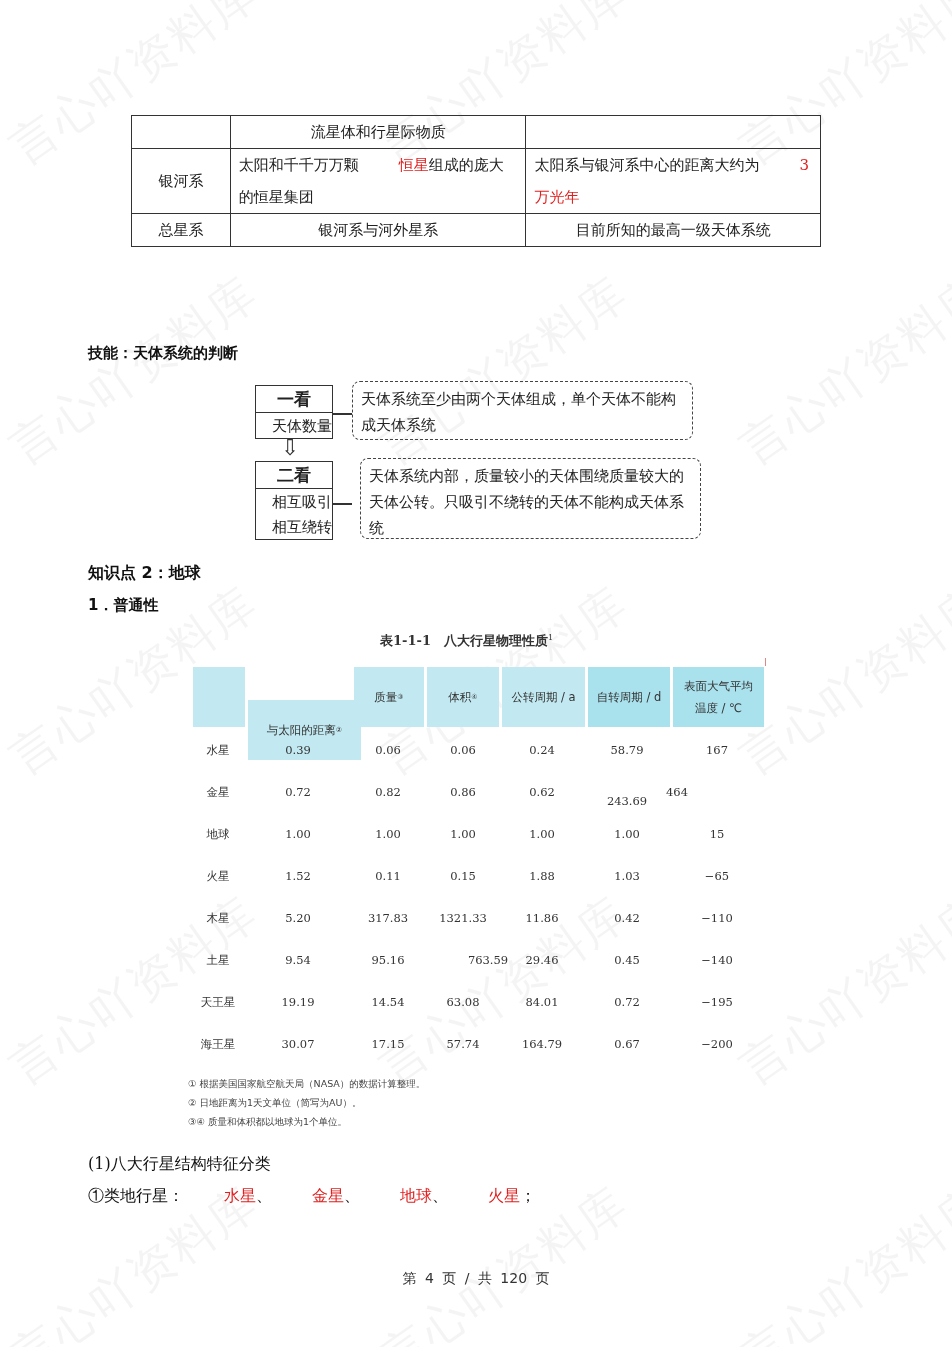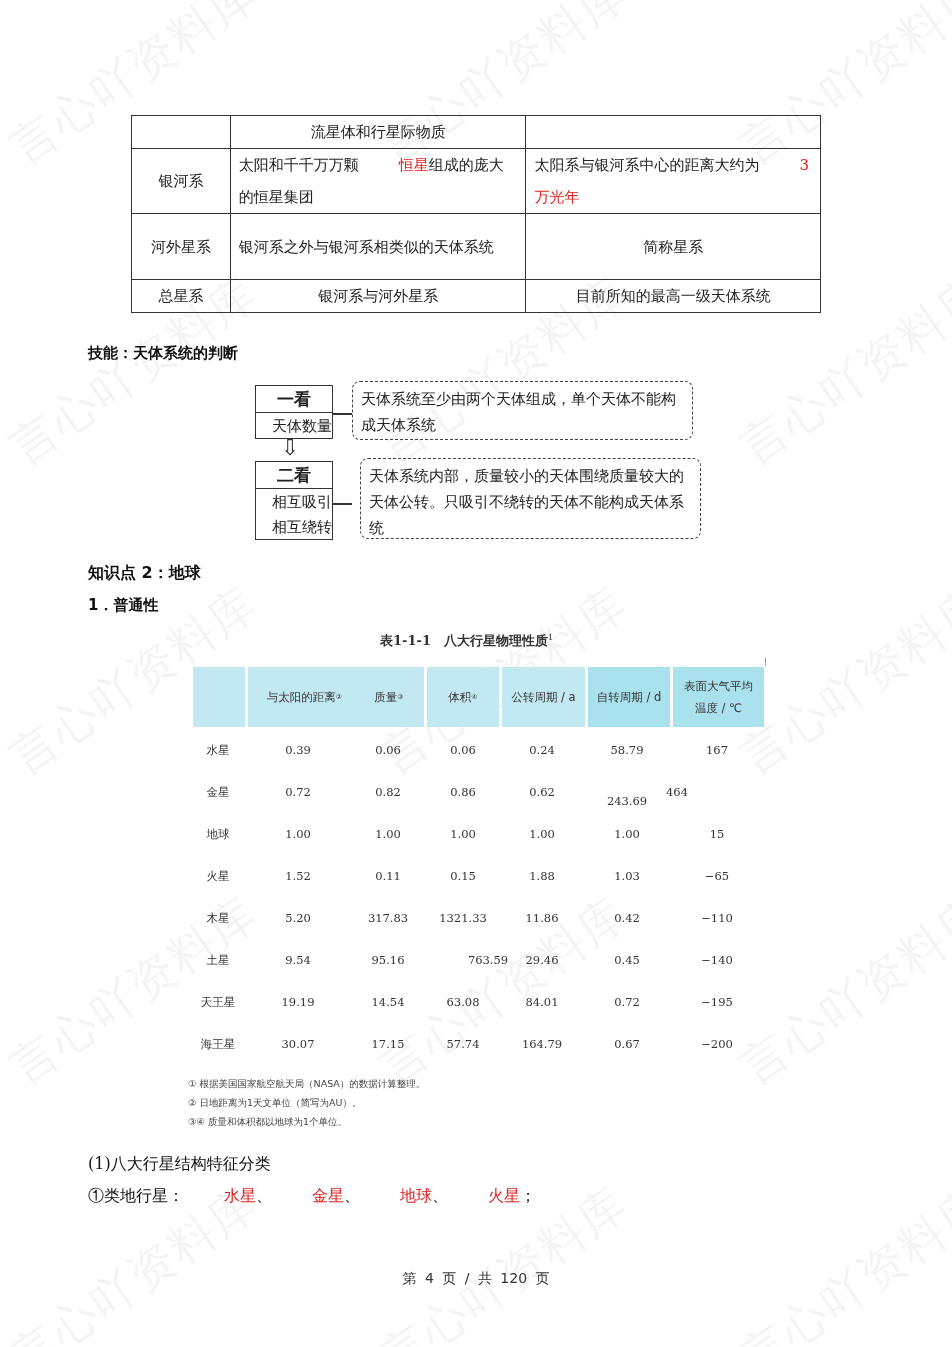--- a/index.html
+++ b/index.html
@@ -70,25 +70,20 @@
       <tr style="height:33px;">
     <td></td>
     <td>流星体和行星际物质</td>
     <td></td>
   </tr>
   <tr style="height:65px;">
     <td>银河系</td>
     <td class="left"><span>太阳和千千万万颗</span><span class="red">恒星</span><span>组成的庞大的恒星集团</span></td>
     <td class="left"><span>太阳系与银河系中心的距离大约为</span><span class="red">3万光年</span></td>
   </tr>
-  <tr style="height:66px;">
-    <td>河外星系</td>
-    <td class="left">银河系之外与银河系相类似的天体系统</td>
-    <td>简称星系</td>
-  </tr>
   <tr style="height:33px;">
     <td>总星系</td>
     <td>银河系与河外星系</td>
     <td>目前所知的最高一级天体系统</td>
   </tr>
 </tbody>
   </table>
 
 <div class="heading" style="top:344px;">技能：天体系统的判断</div>
 
@@ -107,21 +102,21 @@
 <div class="dg-line" style="left:332px;top:503px;width:20px;"></div>
 <div class="dg-note" style="left:360px;top:458px;width:341px;height:81px;">天体系统内部，质量较小的天体围绕质量较大的天体公转。只吸引不绕转的天体不能构成天体系统</div>
 
 <div class="heading" style="top:563px;font-size:16px;">知识点 2：地球</div>
 <div class="heading" style="top:596px;font-size:15px;font-weight:bold;">1．普通性</div>
 
 <div class="pt-caption"><span>表1-1-1　八大行星物理性质</span><sup>1</sup></div>
 <div style="position:absolute;left:765px;top:658px;width:1px;height:8px;background:#d88;"></div>
 
 <div class="pt-head" style="left:193px;width:52px;"></div>
-<div class="pt-head" style="left:248px;width:113px;">
+<div class="pt-head" style="left:248px;width:113px;margin-top:33px;">
     <span>与太阳的距离</span>
     <sup>②</sup>
   </div>
 <div class="pt-head" style="left:354px;width:70px;">
     <span>质量</span>
     <sup>③</sup>
   </div>
 <div class="pt-head" style="left:427px;width:72px;">
     <span>体积</span>
     <sup>④</sup>

